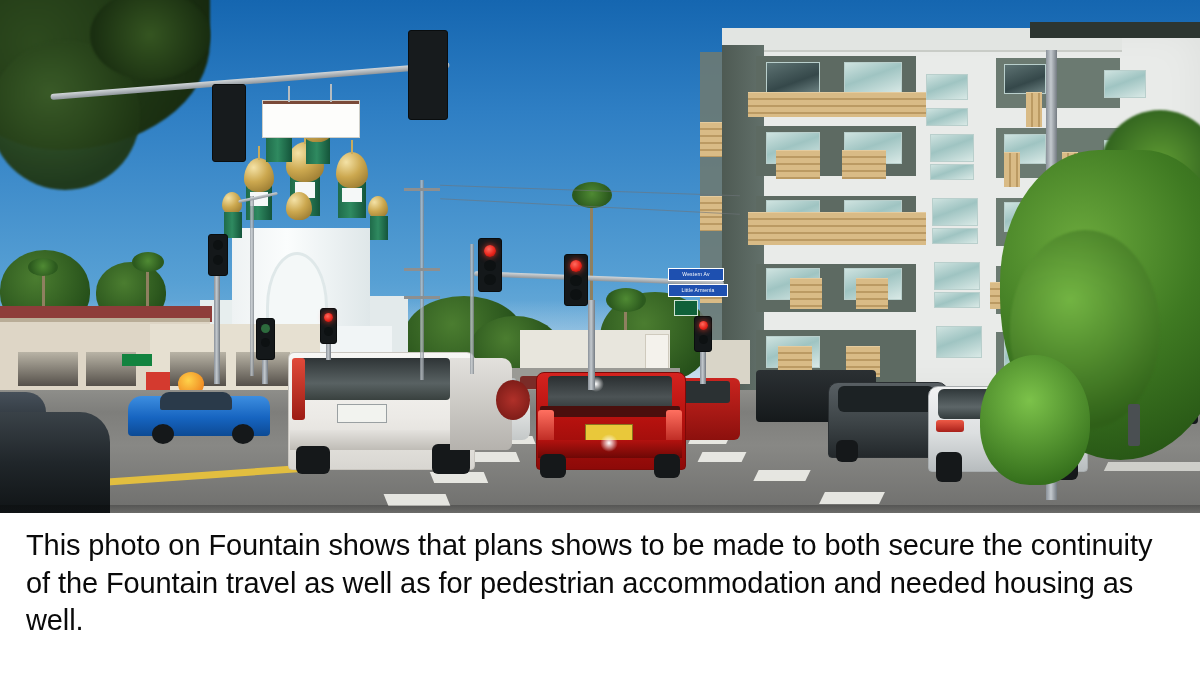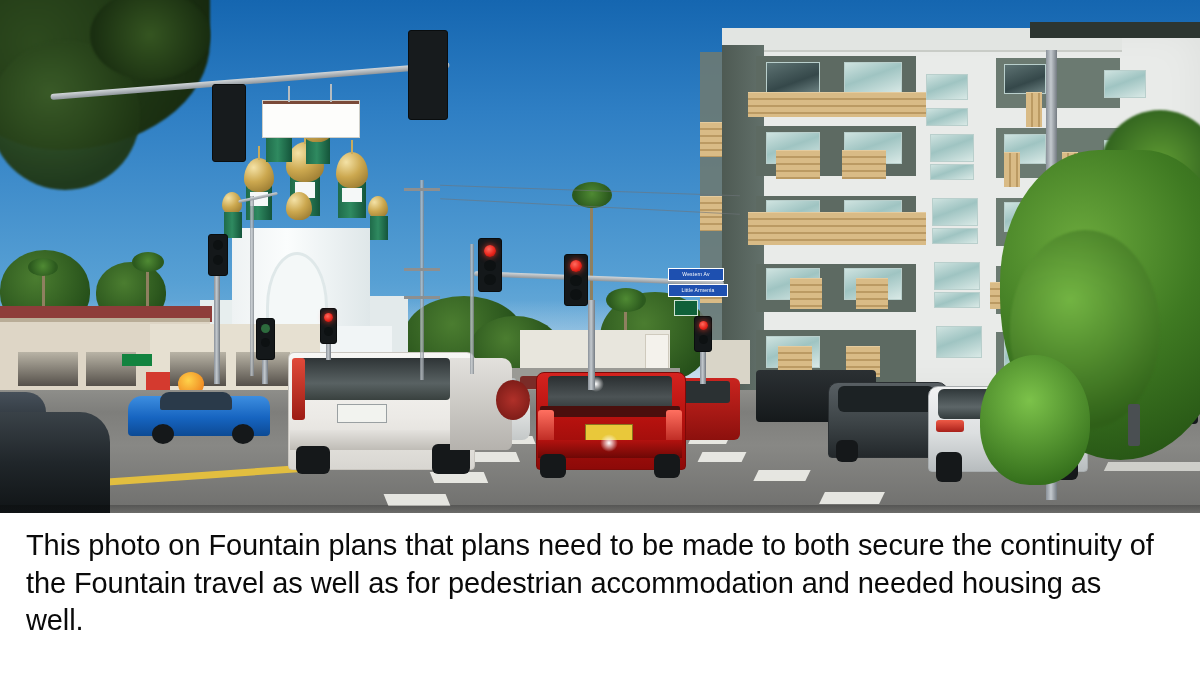--- a/index.html
+++ b/index.html
@@ -517,16 +517,16 @@
     <div class="layer tree-r2"></div>
     <div class="layer tree-r3"></div>
 
     <div class="layer" style="left:1128px;top:404px;width:12px;height:42px;background:#4a4f52;border-radius:2px;"></div>
 
   </div>
 
   <div class="layer edge-shadow"></div>
 
   <div class="caption">
-    <p>This photo on Fountain plans that plans need to be made to both secure the continuity of the Fountain travel as well as for pedestrian accommodation and needed housing as well.</p>
+    <p>This photo on Fountain shows that plans shows to be made to both secure the continuity of the Fountain travel as well as for pedestrian accommodation and needed housing as well.</p>
   </div>
 
 </div>
 
 </body></html>

